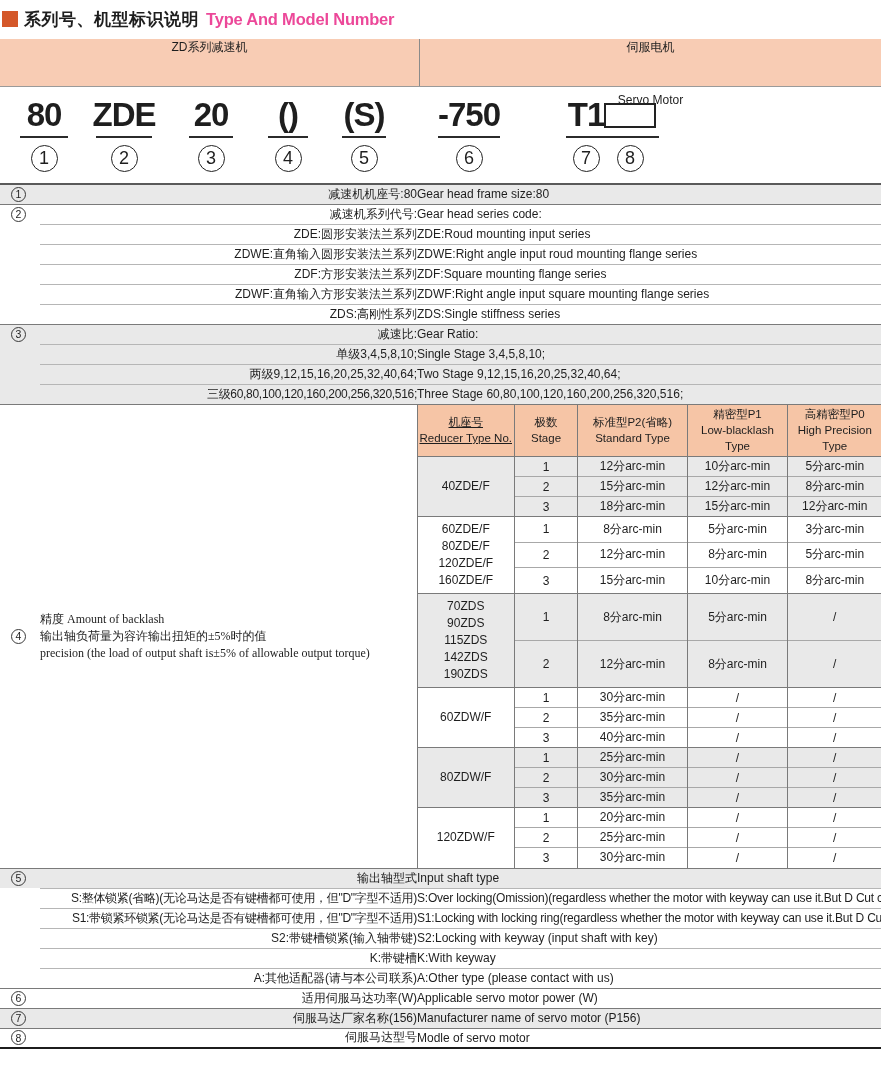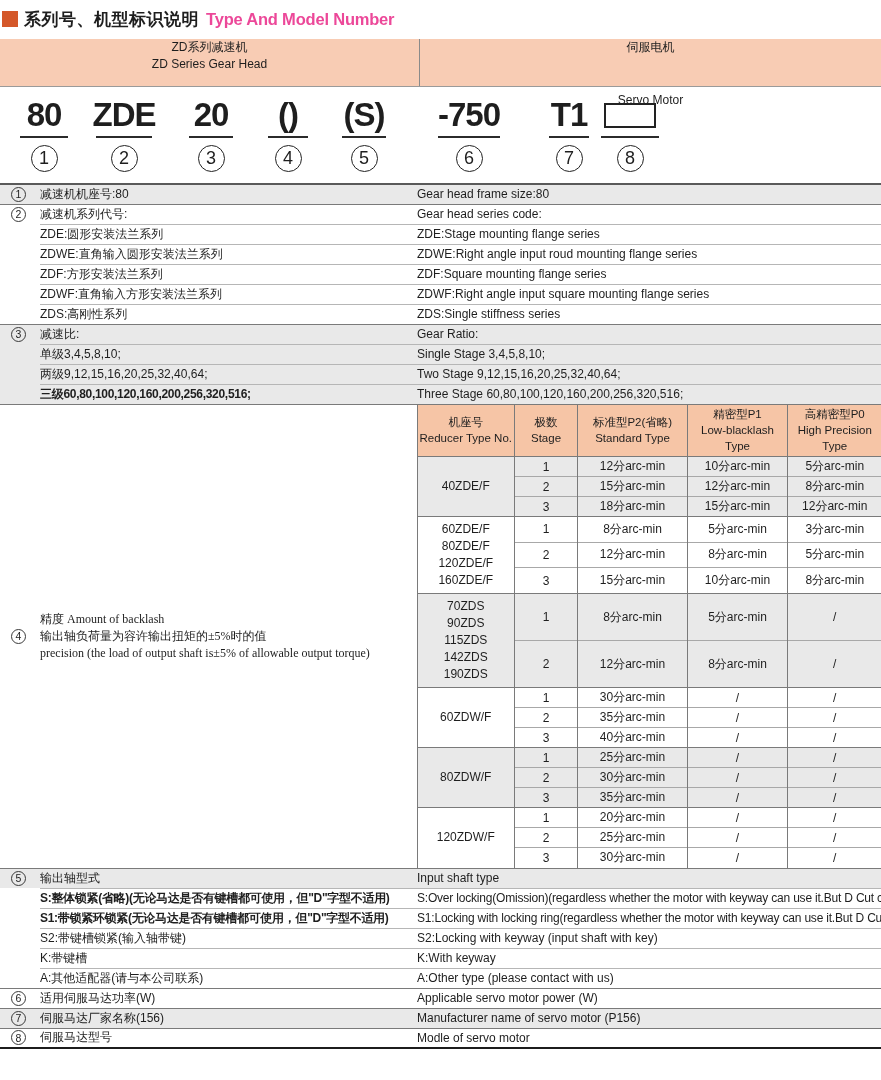--- a/index.html
+++ b/index.html
@@ -34,52 +34,51 @@
   
   table.spec{width:881px;border-collapse:collapse;table-layout:fixed;
              border-top:2px solid #5a5a5a;border-bottom:2px solid #1c1c1c;}
   table.spec td{font-size:12px;height:20px;padding:0;vertical-align:middle;}
   tr.section>td{border-top:1px solid var(--secline);}
   tr.sub>td.zh, tr.sub>td.en{border-top:1px solid var(--subline);}
   tr.shaded>td{background:var(--shade);}
   td.gutter{text-align:left;}
   .circ{display:inline-flex;width:15px;height:15px;border:1px solid #3a3a3a;border-radius:50%;
         align-items:center;justify-content:center;font-size:10.5px;line-height:1;margin-left:11px;}
-  td.zh{padding-left:6px;}
+  td.zh{padding-left:6px;text-align:right;}
   td.en{padding-left:4px;}
-  td.tight-zh{font-size:11px;letter-spacing:-.3px;font-weight:bold;}
+  td.tight-zh{font-size:11px;letter-spacing:-.3px;}
   td.tight-en{font-size:10.4px;letter-spacing:-.2px;white-space:nowrap;overflow:hidden;}
   td.desc{vertical-align:top;padding:3px 0 0 6px;line-height:17px;font-family:Liberation Serif, serif;}
   td.nestcell{padding:0;vertical-align:top;border-left:1px solid var(--secline);}
   
   table.nested{width:100%;border-collapse:collapse;table-layout:fixed;}
   table.nested th{background:var(--hdr);border-left:1px solid var(--secline);
                   border-bottom:1px solid var(--secline);height:52px;padding:0;
                   font-weight:normal;font-size:11.5px;line-height:16px;text-align:center;}
-  table.nested th:first-child{border-left:none;}
+  table.nested th:first-child{border-left:none;text-decoration:underline;}
   table.nested td{border-left:1px solid var(--secline);text-align:center;font-size:12px;
                   height:20px;padding:0;}
   table.nested td.name{border-left:none;line-height:17px;padding:4px 0;}
   table.nested tr.gstart>td{border-top:1px solid var(--secline);}
   table.nested tr.grow>td{border-top:1px solid #a8a8a8;}
   table.nested tr.gshade>td{background:var(--shade);}
 </style>
 </head>
 <body>
 
 <div class="titlebar">
   <span class="sq"></span>
   <span class="tzh">系列号、机型标识说明</span>
   <span class="ten">Type And Model Number</span>
 </div>
 
 <div class="band">
   <div class="bcell left">
     <div>ZD系列减速机</div>
-    <div>ZD  Series Gear Head</div>
   </div>
   <div class="bcell right">
     <div>伺服电机</div>
     <div>Servo Motor</div>
   </div>
 </div>
 
 <div class="model">
   <div class="mitem" style="left:20px;width:48px">
     <div class="mval">80</div>
@@ -104,21 +103,21 @@
   <div class="mitem" style="left:342px;width:44px">
     <div class="mval">(S)</div>
     <div class="mline"></div>
     <div class="mcirc">5</div>
   </div>
   <div class="mitem" style="left:438px;width:62px">
     <div class="mval">-750</div>
     <div class="mline"></div>
     <div class="mcirc">6</div>
   </div>
-  <div class="mitem" style="left:549px;width:40px">
+  <div class="mitem" style="left:566px;width:40px">
     <div class="mval">T1</div>
     <div class="mline"></div>
     <div class="mcirc">7</div>
   </div>
   <div class="mitem" style="left:601px;width:58px">
     <div class="mval">
         <span class="mbox"></span>
       </div>
     <div class="mline"></div>
     <div class="mcirc">8</div>
@@ -138,21 +137,21 @@
         <td class="en">Gear head frame size:80</td>
       </tr>
       <tr class="section">
         <td class="gutter"><span class="circ">2</span></td>
         <td class="zh">减速机系列代号:</td>
         <td class="en">Gear head series code:</td>
       </tr>
       <tr class="sub">
         <td class="gutter"></td>
         <td class="zh">ZDE:圆形安装法兰系列</td>
-        <td class="en">ZDE:Stage mounting flange series</td>
+        <td class="en">ZDE:Roud mounting input series</td>
       </tr>
       <tr class="sub">
         <td class="gutter"></td>
         <td class="zh">ZDWE:直角输入圆形安装法兰系列</td>
         <td class="en">ZDWE:Right angle input roud mounting flange series</td>
       </tr>
       <tr class="sub">
         <td class="gutter"></td>
         <td class="zh">ZDF:方形安装法兰系列</td>
         <td class="en">ZDF:Square mounting flange series</td>

